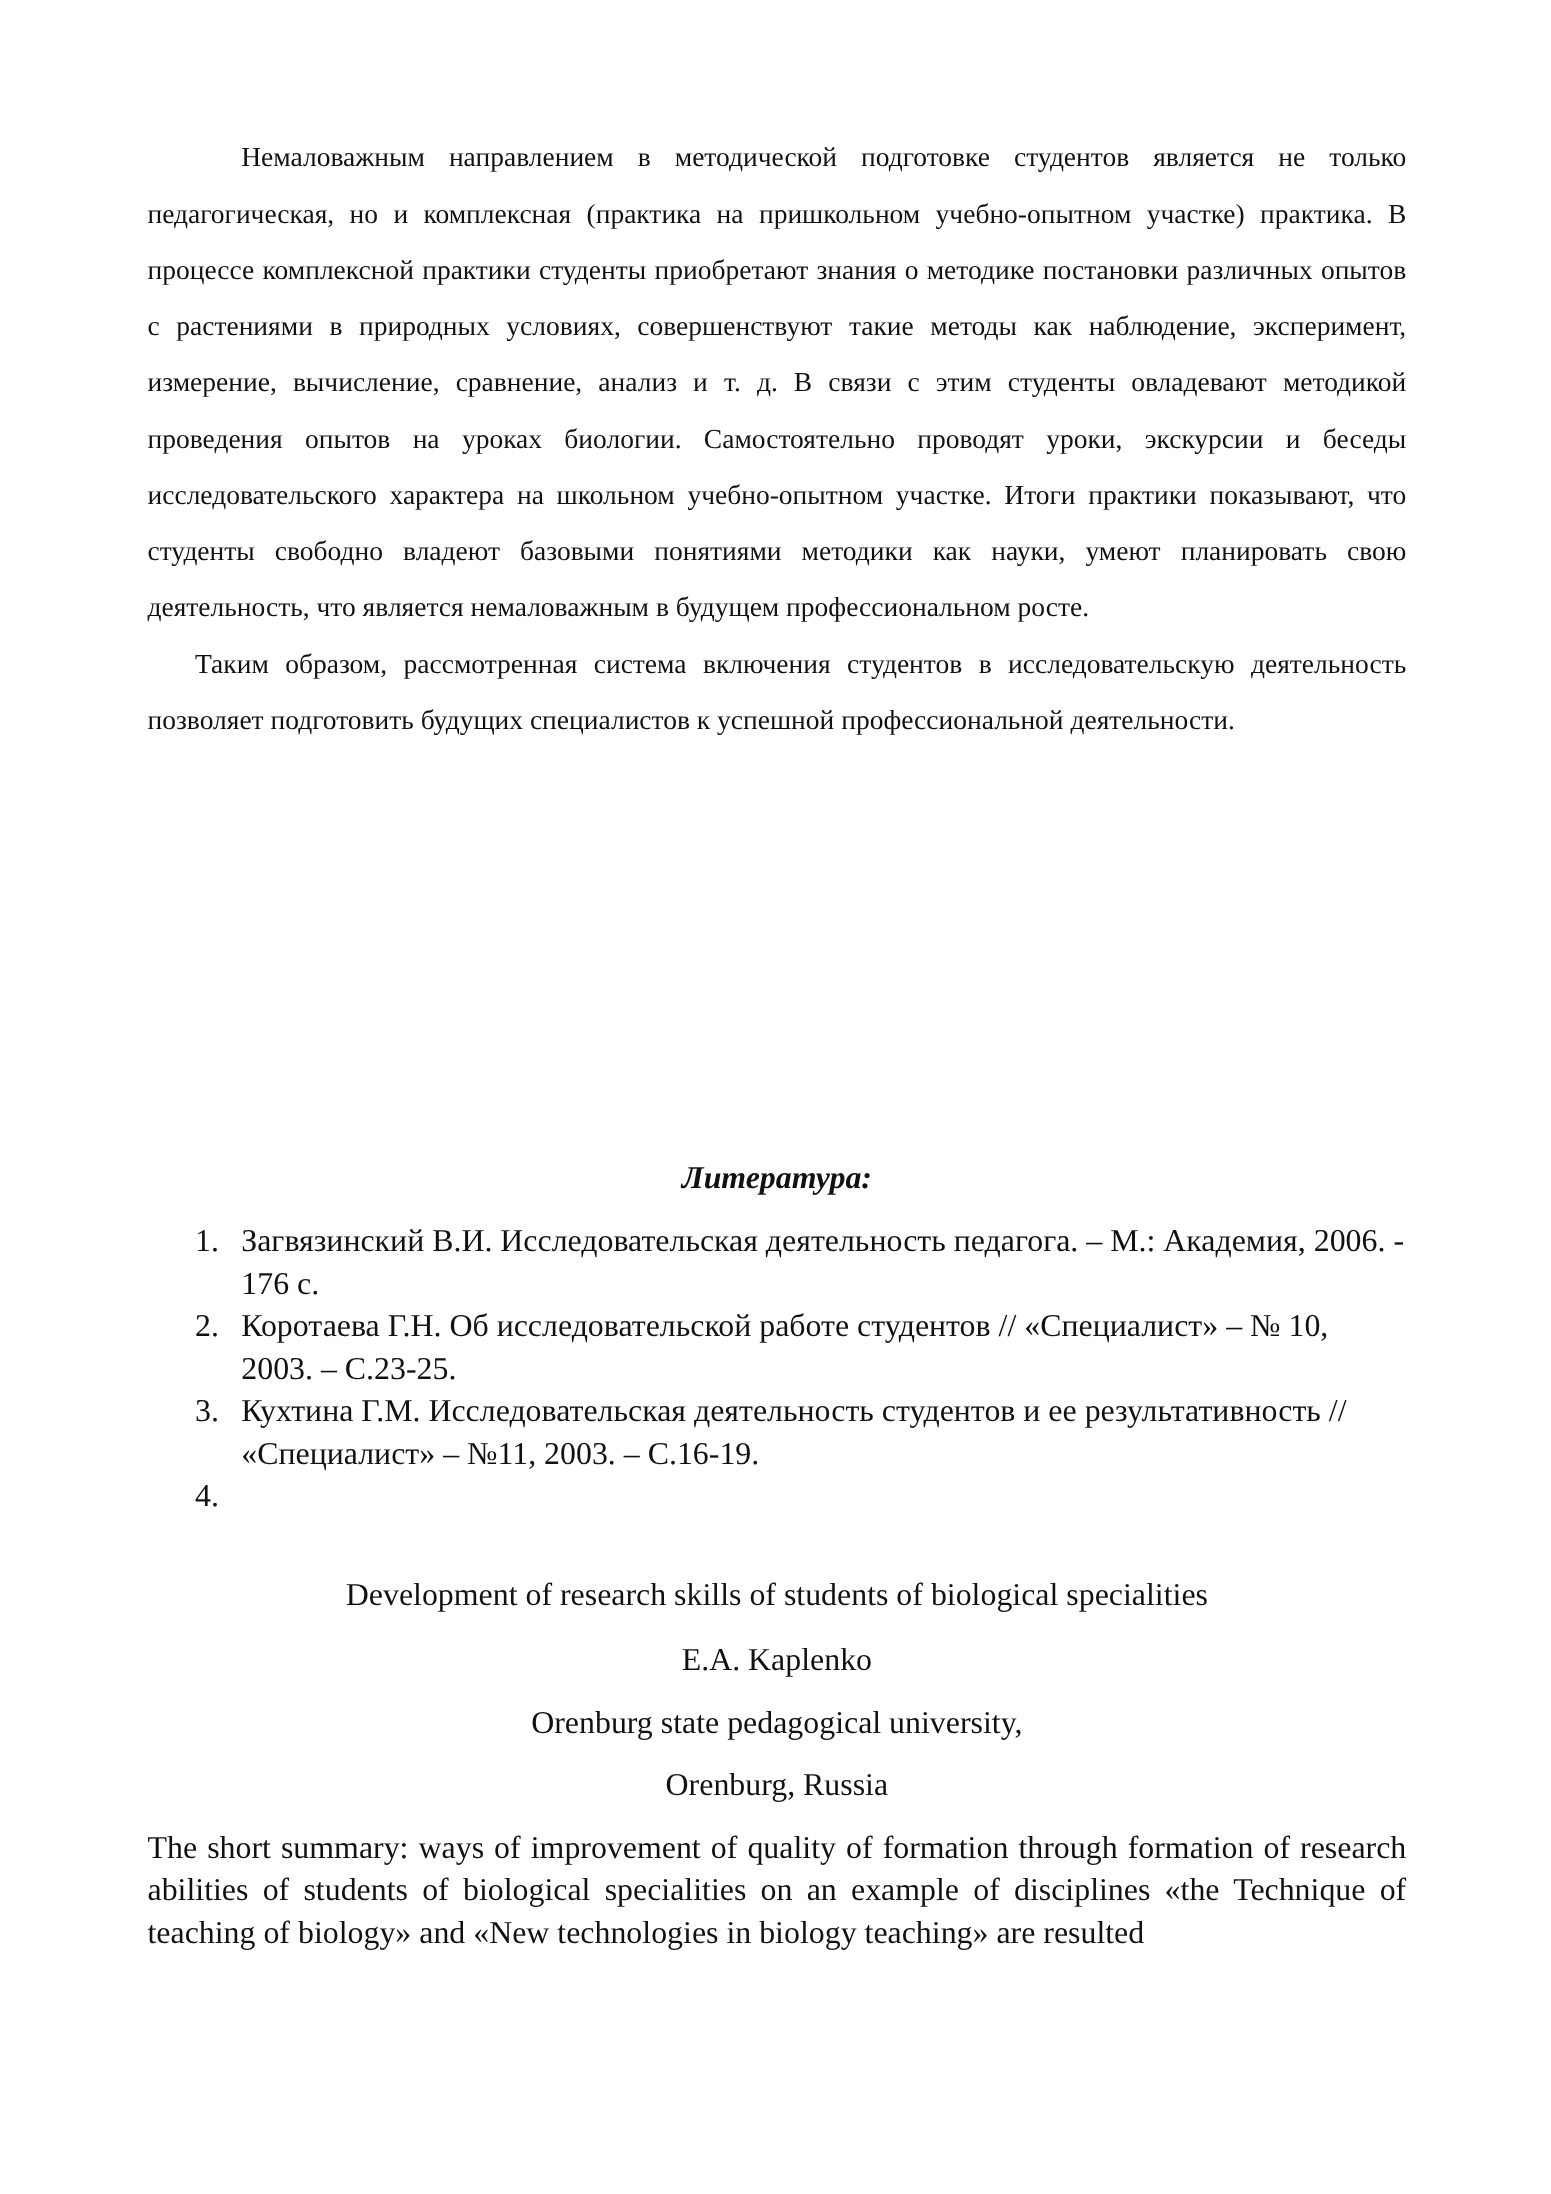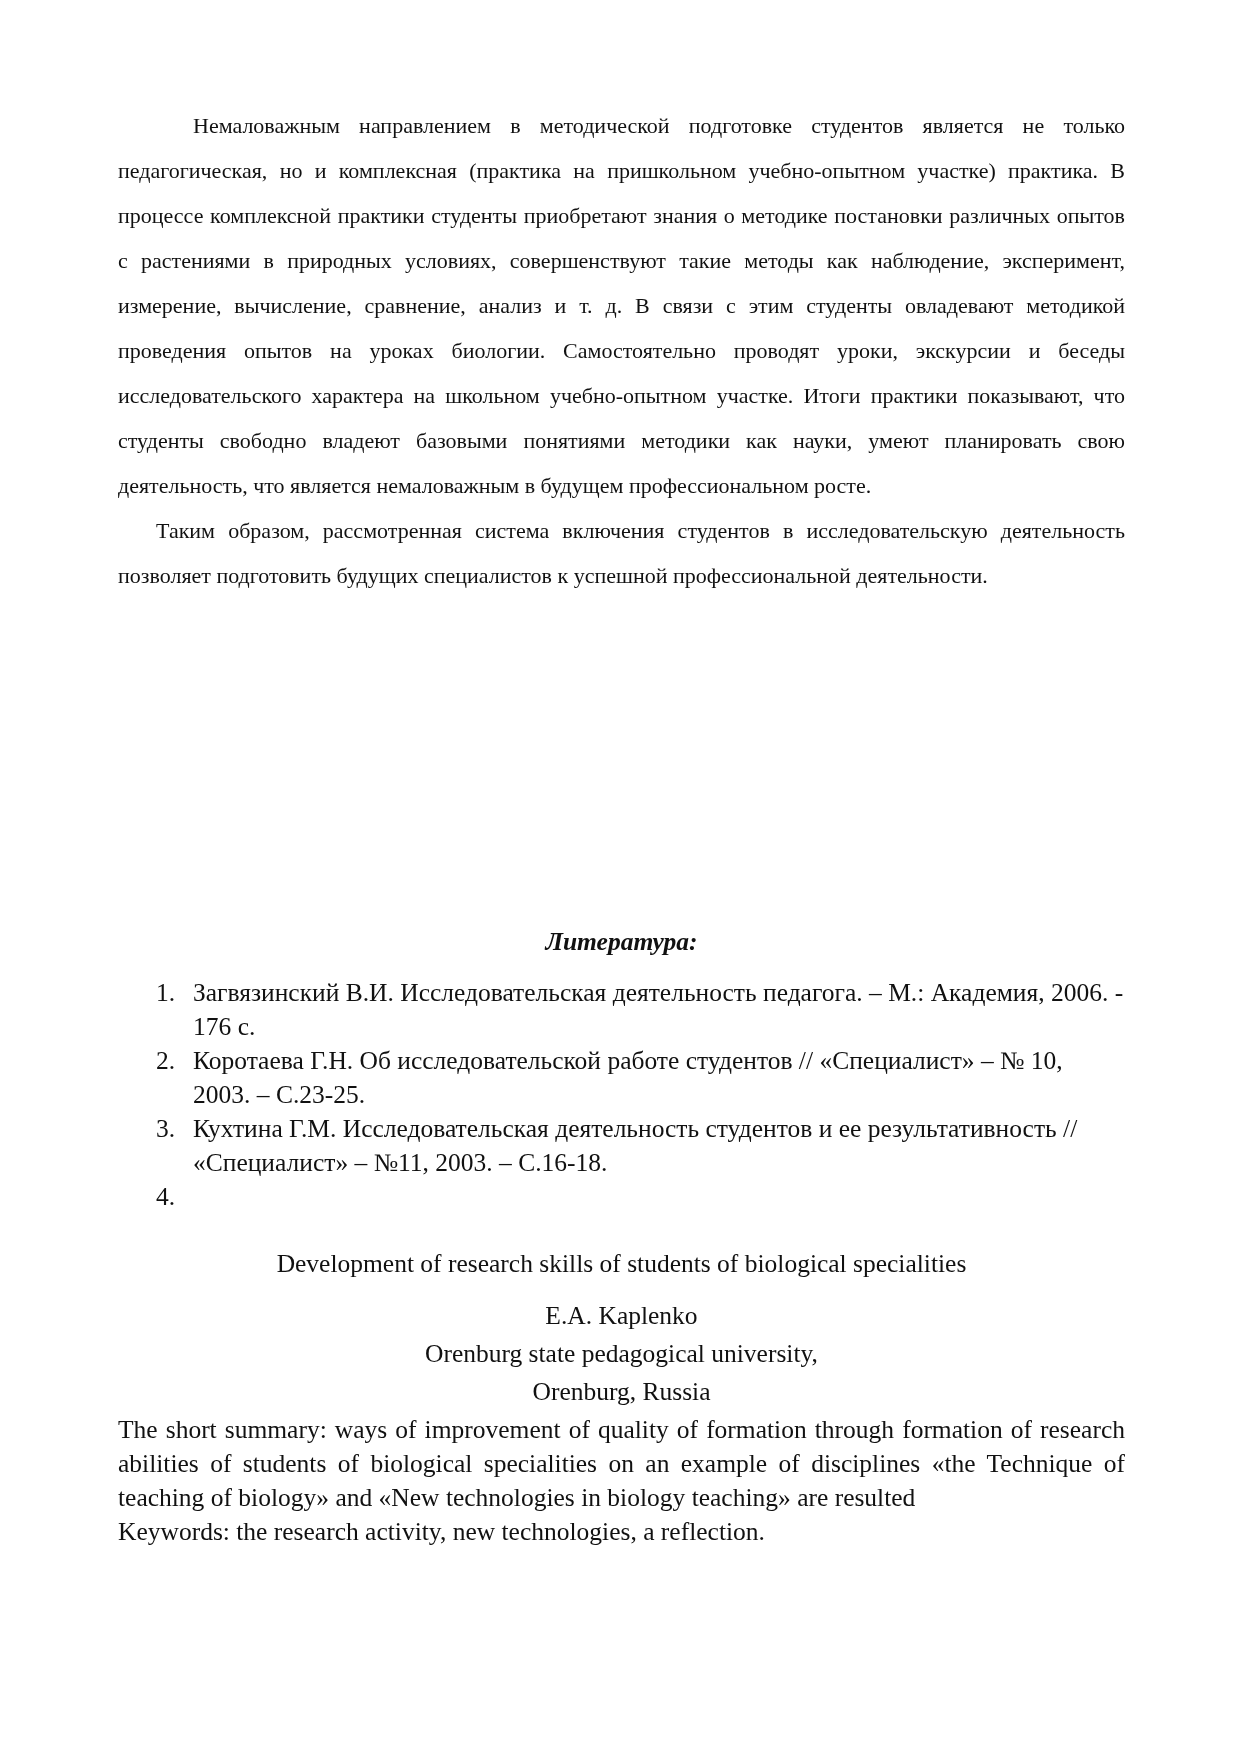--- a/index.html
+++ b/index.html
@@ -8,21 +8,21 @@
     .page { position: absolute; left: 118px; top: 103px; width: 1007px; }
     .para { font-size: 22px; line-height: 45px; text-align: justify; margin: 0; text-align-last: left; }
     .para.indent1 { text-indent: 75px; }
     .para.indent2 { text-indent: 38px; }
     .lit-title { position: absolute; left: 118px; top: 927px; width: 1007px; text-align: center;
       font-size: 25.5px; font-weight: bold; font-style: italic; margin: 0; }
     .lit-list { position: absolute; left: 118px; top: 976px; width: 1007px; margin: 0; padding: 0; list-style: none; }
     .lit-item { position: relative; padding-left: 75px; font-size: 25.5px; line-height: 34px; margin: 0; }
     .lit-num { position: absolute; left: 38px; top: 0; }
     .en-block { position: absolute; left: 118px; top: 1243px; width: 1007px; font-size: 25.5px; }
-    .center { text-align: center; margin: 4px; line-height: 34px; }
+    .center { text-align: center; margin: 16px; line-height: 34px; }
     .en-title { margin-bottom: 18px; }
     .en-para { margin: 0; line-height: 34px; text-align: justify; text-align-last: left; }
   </style>
 </head>
 <body>
 
 <div class="page">
   <p class="para indent1">Немаловажным направлением в методической подготовке студентов является не только педагогическая, но  и комплексная (практика на пришкольном учебно-опытном участке) практика. В процессе комплексной практики студенты приобретают знания о методике постановки различных опытов с растениями в природных условиях, совершенствуют такие методы как наблюдение, эксперимент, измерение, вычисление, сравнение, анализ и т. д. В связи с этим студенты овладевают методикой проведения опытов на уроках биологии. Самостоятельно проводят уроки, экскурсии и беседы исследовательского характера на школьном учебно-опытном участке. Итоги практики показывают, что студенты свободно владеют базовыми понятиями методики как науки, умеют планировать свою деятельность, что является немаловажным в будущем профессиональном росте.</p>
   <p class="para indent2">Таким образом, рассмотренная система включения студентов в исследовательскую деятельность позволяет подготовить будущих специалистов к успешной профессиональной деятельности.</p>
 </div>
@@ -33,27 +33,26 @@
   <li class="lit-item">
     <span class="lit-num">1.</span>
     <span>Загвязинский В.И. Исследовательская деятельность педагога. – М.: Академия, 2006. - 176 с.</span>
   </li>
   <li class="lit-item">
     <span class="lit-num">2.</span>
     <span>Коротаева Г.Н. Об исследовательской работе студентов //  «Специалист» – № 10, 2003. – С.23-25.</span>
   </li>
   <li class="lit-item">
     <span class="lit-num">3.</span>
-    <span>Кухтина Г.М. Исследовательская деятельность студентов и ее результативность // «Специалист» – №11, 2003. – С.16-18.</span>
+    <span>Кухтина Г.М. Исследовательская деятельность студентов и ее результативность // «Специалист» – №11, 2003. – С.16-19.</span>
   </li>
   <li class="lit-item">
     <span class="lit-num">4.</span>
   </li>
 </ol>
 
 <div class="en-block">
   <p class="center en-title">Development of research skills of students of biological specialities</p>
   <p class="center">E.A. Kaplenko</p>
   <p class="center">Orenburg state pedagogical university,</p>
   <p class="center">Orenburg, Russia</p>
   <p class="en-para">The short summary: ways of improvement of quality of formation through formation of research abilities of students of biological specialities on an example of disciplines «the Technique of teaching of biology» and «New technologies in biology teaching» are resulted</p>
-  <p class="en-para">Keywords: the research activity, new technologies, a reflection.</p>
 </div>
 
 </body></html>

